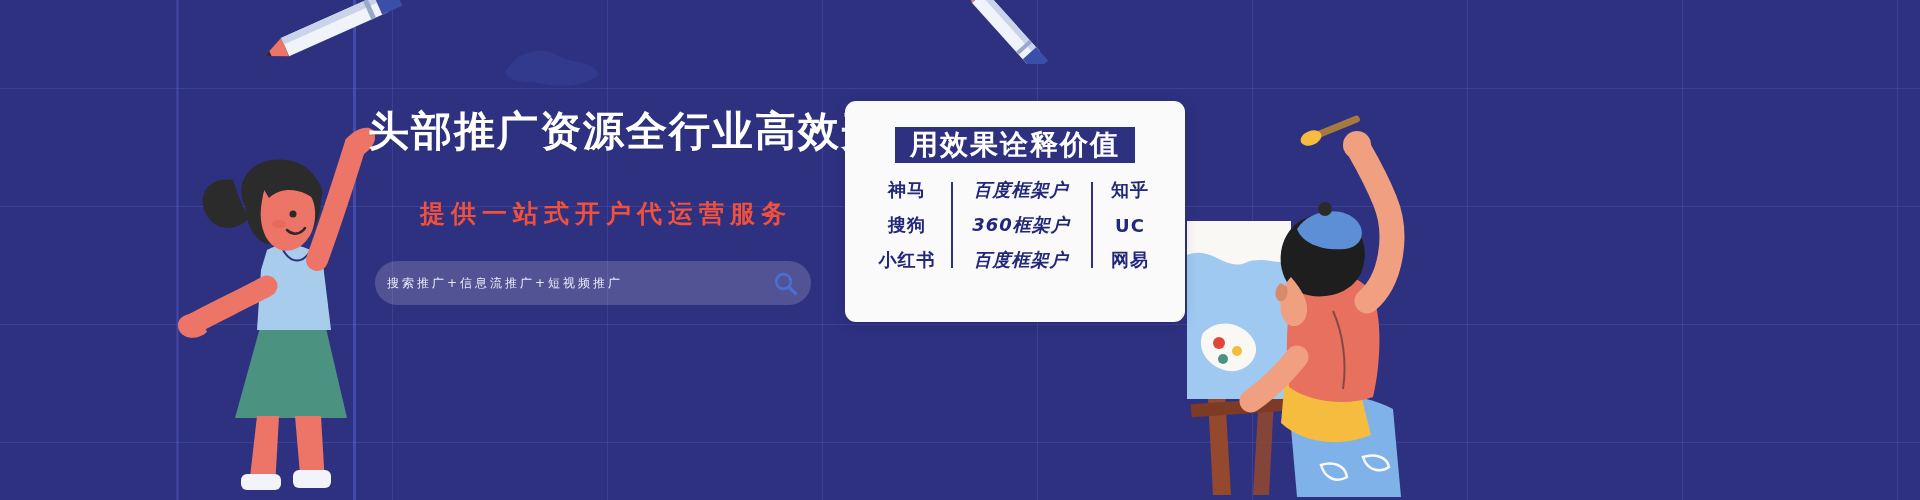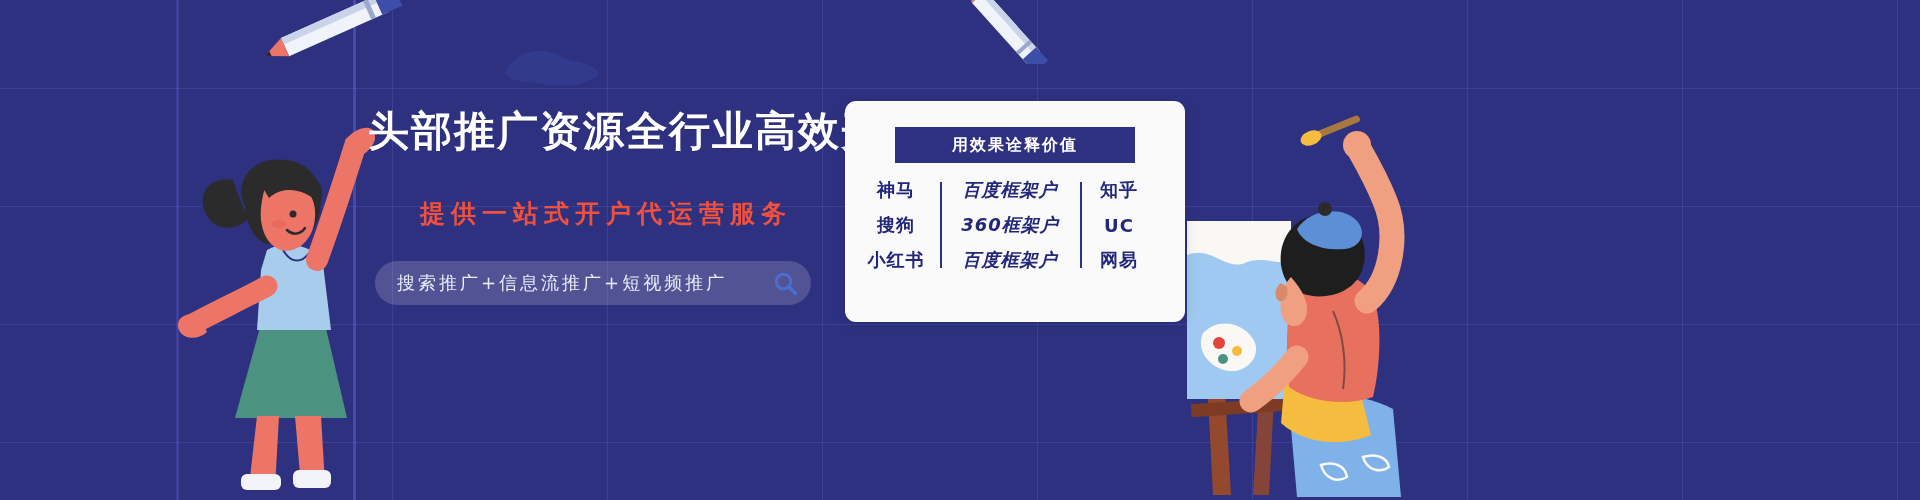--- a/index.html
+++ b/index.html
@@ -53,22 +53,22 @@
   }
   .searchbar {
     position:absolute; left:375px; top:261px;
     width:436px; height:44px;
     border-radius:22px;
     background:rgba(255,255,255,0.17);
     display:flex; align-items:center;
   }
   .searchbar .stext {
     flex:1;
-    padding-left:22px;
-    font-size:18px;
+    padding-left:12px;
+    font-size:12px;
     letter-spacing:3px;
     color:#E9ECF7;
     font-family:"DejaVu Sans", sans-serif;
     white-space:nowrap;
   }
   .searchbar .sicon {
     width:52px; height:44px;
     display:flex; align-items:center; justify-content:center;
   }
 
@@ -81,32 +81,32 @@
     box-shadow:0 3px 14px rgba(0,0,0,0.13);
   }
   .card-header {
     position:absolute; left:50px; top:26px;
     width:240px; height:36px;
     background:#2E3180;
     border:3px solid #2E3180;
     display:flex; align-items:center; justify-content:center;
   }
   .card-header span {
-    font-size:16px;
+    font-size:28px;
     letter-spacing:2px;
     font-weight:bold;
     color:#FFFFFF;
     font-family:Liberation Serif, serif;
     white-space:nowrap;
   }
   .card-grid {
     position:absolute; left:0; top:78px; right:0;
     display:flex;
     align-items:stretch;
-    padding:0 7px;
+    padding:0 18px;
   }
   .card-col {
     flex:1;
     display:flex; flex-direction:column;
     align-items:center;
     gap:13px;
     position:relative;
   }
   .card-col.c1 { flex:0 0 88px; }
   .card-col.c2 { flex:0 0 140px;font-style:italic; }

